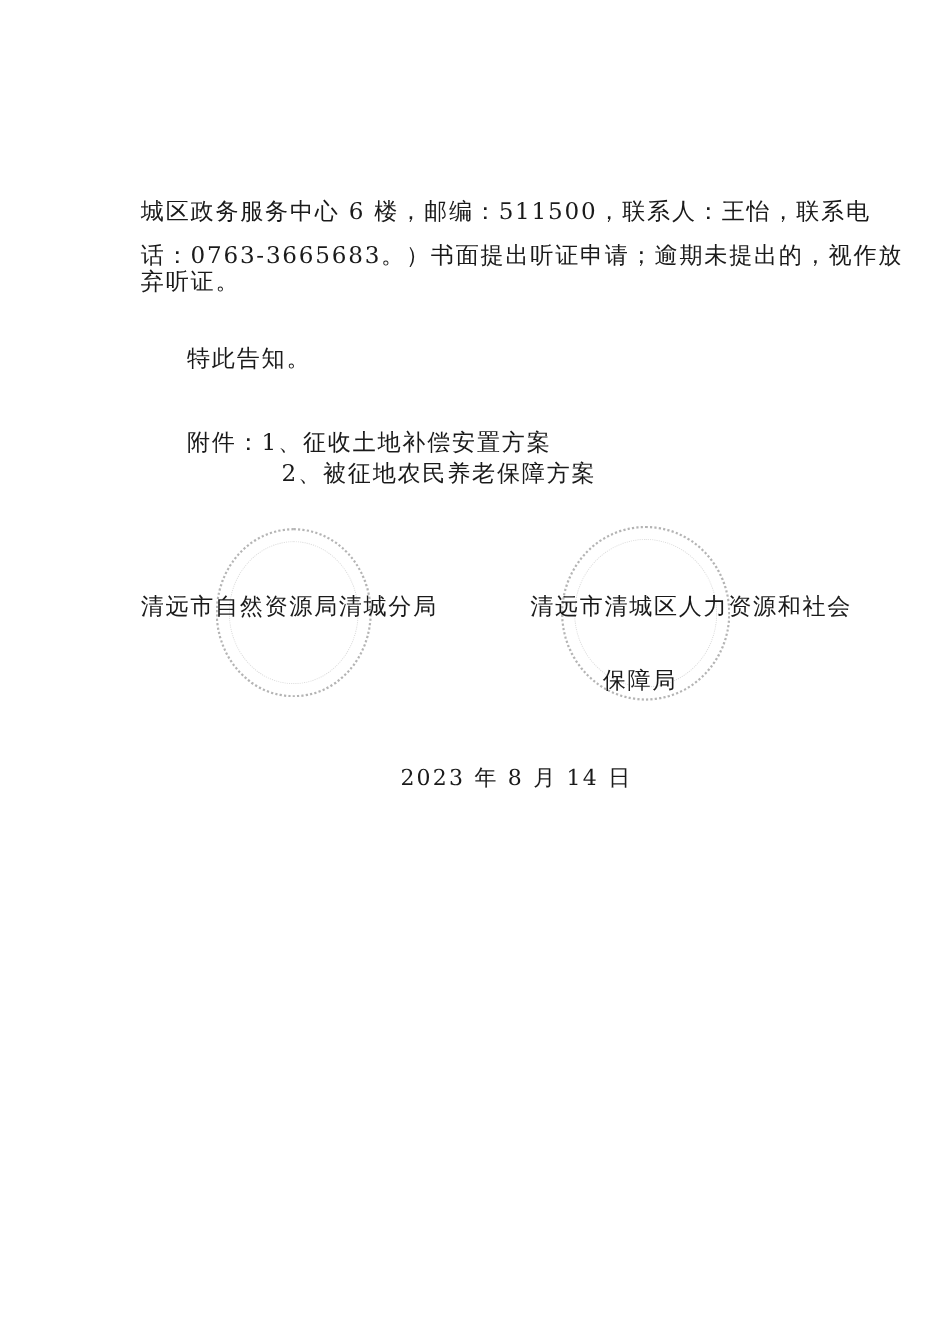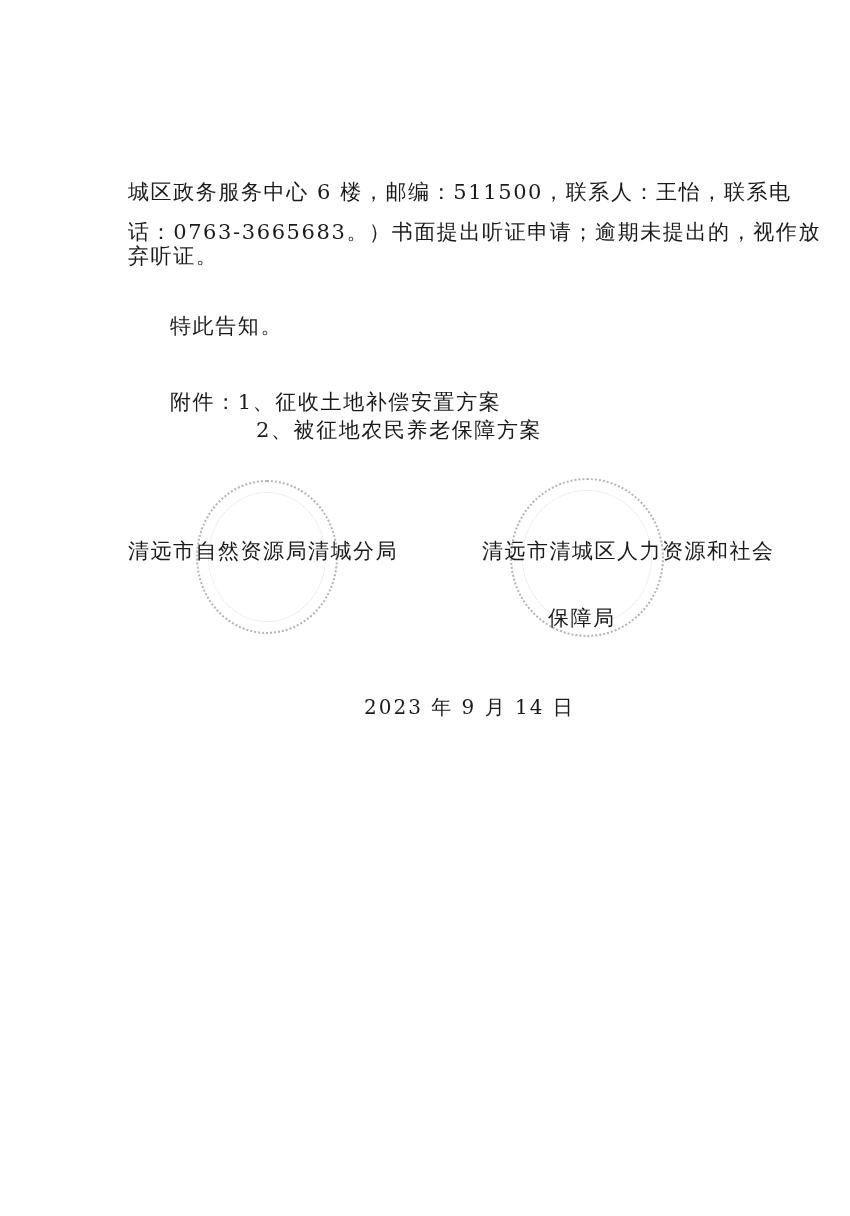--- a/index.html
+++ b/index.html
@@ -45,14 +45,14 @@
 
   <div class="line" style="top:388px; left:170px;">
     <span>附件：</span><span>1、征收土地补偿安置方案</span>
   </div>
   <div class="line" style="top:416px; left:232px;margin-left:24px;">2、被征地农民养老保障方案</div>
 
   <div class="sig" style="left:128px; top:537px;">清远市自然资源局清城分局</div>
   <div class="sig" style="left:466px; top:537px;margin-left:16px;">清远市清城区人力资源和社会</div>
   <div class="sig" style="left:548px; top:604px;">保障局</div>
 
-  <div class="date">2023 年 9 月 14 日</div>
+  <div class="date">2023 年 8 月 14 日</div>
 </div>
 
 </body></html>

